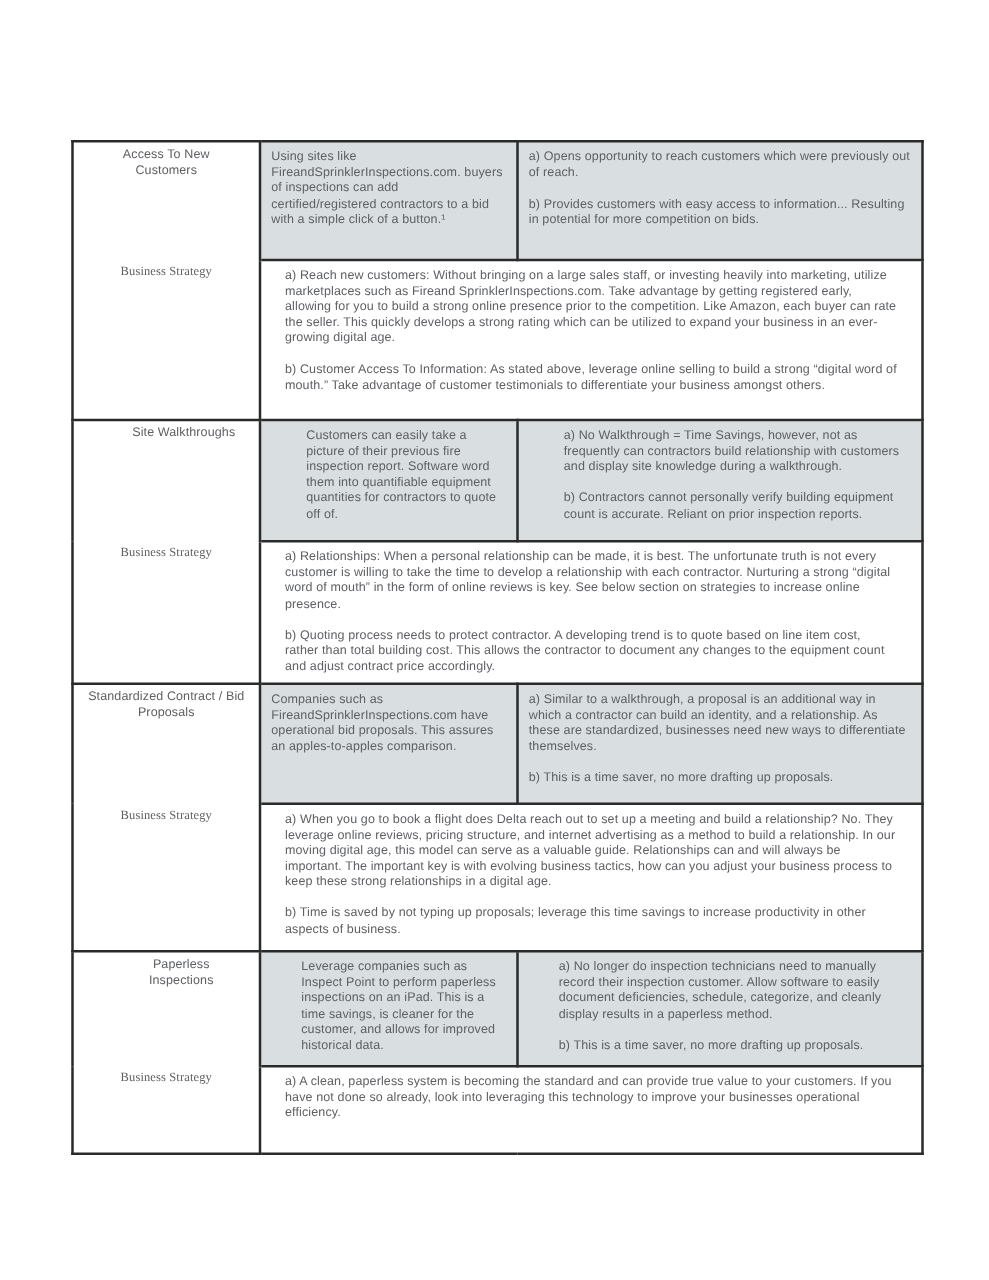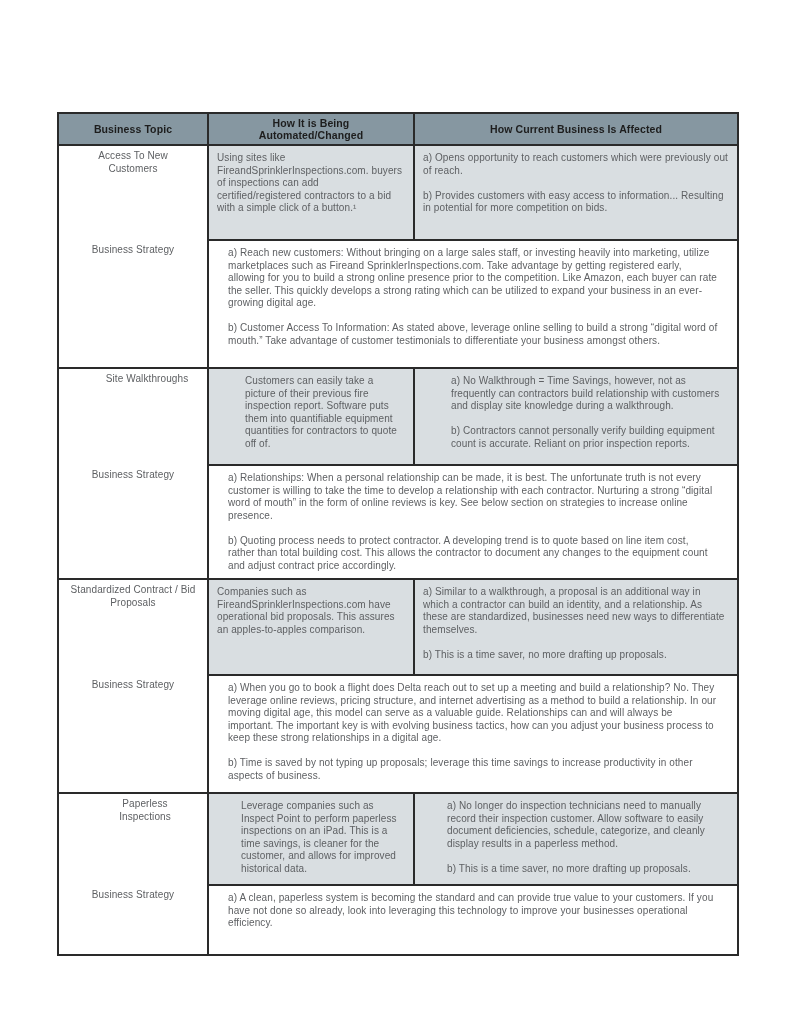--- a/index.html
+++ b/index.html
@@ -59,21 +59,21 @@
   td.cell-strategy {
     background: #ffffff;
     padding: 6px 19px;
   }
   .cell-text {
     white-space: pre-line;
     overflow-wrap: break-word;
   }
   
   tr.row-topic td.cell-topic { border-bottom: none; margin-top: 39px; }
-  tr.row-strategy td.cell-topic { border-top: none; }
+  tr.row-strategy td.cell-topic { border-top: none; font-family: Liberation Serif, serif; }
   
   tr.b1t td { height: 95px; }
   tr.b1s td { height: 128px; }
   tr.b2t td { height: 97px; padding-left: 36px; }
   tr.b2s td { height: 112px; }
   tr.b3t td { height: 96px; }
   tr.b3s td { height: 118px; }
   tr.b4t td { height: 92px; padding-left: 32px; }
   tr.b4s td { height: 70px; }
 </style>
@@ -82,26 +82,20 @@
 
 <div class="page">
   <table class="doc-table">
     <colgroup>
       <col style="width:150px">
       <col style="width:206px">
       <col style="width:324px">
     </colgroup>
 
     <tbody>
-        <tr>
-      <th>Business Topic</th>
-      <th>How It is Being
-Automated/Changed</th>
-      <th>How Current Business Is Affected</th>
-    </tr>
 
     <tr class="row-topic b1t">
       <td class="cell-topic">Access To New
 Customers</td>
       <td class="cell-shaded">
             <div class="cell-text">Using sites like FireandSprinklerInspections.com. buyers of inspections can add certified/registered contractors to a bid with a simple click of a button.¹</div>
           </td>
       <td class="cell-shaded">
             <div class="cell-text">a) Opens opportunity to reach customers which were previously out of reach.
 
@@ -113,21 +107,21 @@
       <td class="cell-strategy" colspan="2">
             <div class="cell-text">a) Reach new customers: Without bringing on a large sales staff, or investing heavily into marketing, utilize marketplaces such as Fireand SprinklerInspections.com. Take advantage by getting registered early, allowing for you to build a strong online presence prior to the competition. Like Amazon, each buyer can rate the seller. This quickly develops a strong rating which can be utilized to expand your business in an ever-growing digital age.
 
 b) Customer Access To Information: As stated above, leverage online selling to build a strong “digital word of mouth.” Take advantage of customer testimonials to differentiate your business amongst others.</div>
           </td>
     </tr>
 
     <tr class="row-topic b2t">
       <td class="cell-topic">Site Walkthroughs</td>
       <td class="cell-shaded">
-            <div class="cell-text">Customers can easily take a picture of their previous fire inspection report. Software puts them into quantifiable equipment quantities for contractors to quote off of.</div>
+            <div class="cell-text">Customers can easily take a picture of their previous fire inspection report. Software word them into quantifiable equipment quantities for contractors to quote off of.</div>
           </td>
       <td class="cell-shaded">
             <div class="cell-text">a) No Walkthrough = Time Savings, however, not as frequently can contractors build relationship with customers and display site knowledge during a walkthrough.
 
 b) Contractors cannot personally verify building equipment count is accurate. Reliant on prior inspection reports.</div>
           </td>
     </tr>
     <tr class="row-strategy b2s">
       <td class="cell-topic">Business Strategy</td>
       <td class="cell-strategy" colspan="2">

